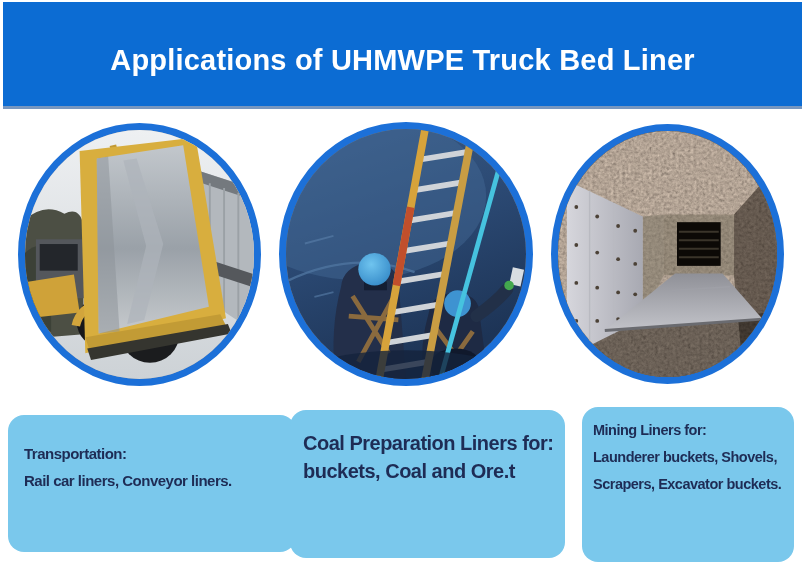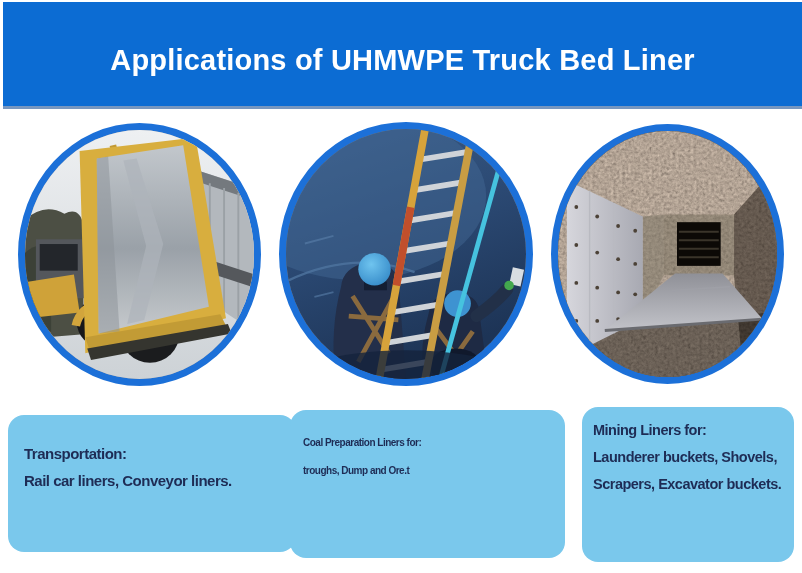--- a/index.html
+++ b/index.html
@@ -31,21 +31,21 @@
   .photo-2 { left:279px; top:122px; width:254px; height:264px; }
   .photo-3 { left:551px; top:124px; width:233px; height:260px; }
 
   
   .card {
     position:absolute; background:#7ac8ec; border-radius:16px;
     color:#1e2c55; font-weight:bold; box-sizing:border-box;
   }
   .card p { margin:0; white-space:pre; letter-spacing:-0.5px; }
   .card-1 { left:8px;   top:415px; width:288px; height:137px; padding:25px 0 8px 16px; font-size:15px;   line-height:27px; }
-  .card-2 { left:290px; top:410px; width:275px; height:148px; padding:19px 0 8px 13px; font-size:10px;   line-height:28px; }
+  .card-2 { left:290px; top:410px; width:275px; height:148px; padding:19px 0 8px 13px; font-size:20px;   line-height:28px; }
   .card-3 { left:582px; top:407px; width:212px; height:155px; padding:10px 12px 0 11px; font-size:14.5px; line-height:27px; }
 </style>
 </head>
 <body>
 
 <header class="banner">
   <h1>Applications of UHMWPE Truck Bed Liner</h1>
 </header>
 
 <figure class="photo photo-1" aria-label="Raised yellow dump truck bed lined with a grey UHMWPE liner sheet">
@@ -200,20 +200,20 @@
   </svg>
 </figure>
 
 <div class="card card-1">
   <p>Transportation:</p>
   <p>Rail car liners, Conveyor liners.</p>
 </div>
 
 <div class="card card-2">
   <p>Coal Preparation Liners for:</p>
-  <p>troughs, Dump and Ore.t</p>
+  <p>buckets, Coal and Ore.t</p>
 </div>
 
 <div class="card card-3">
   <p>Mining Liners for:</p>
   <p>Launderer buckets, Shovels,</p>
   <p>Scrapers, Excavator buckets.</p>
 </div>
 
 </body></html>

